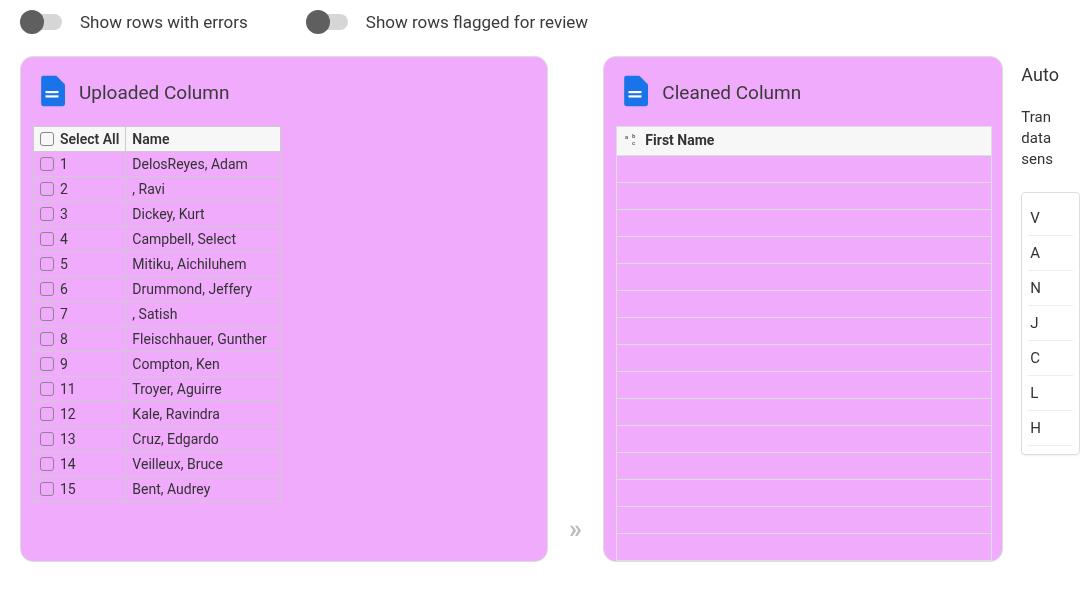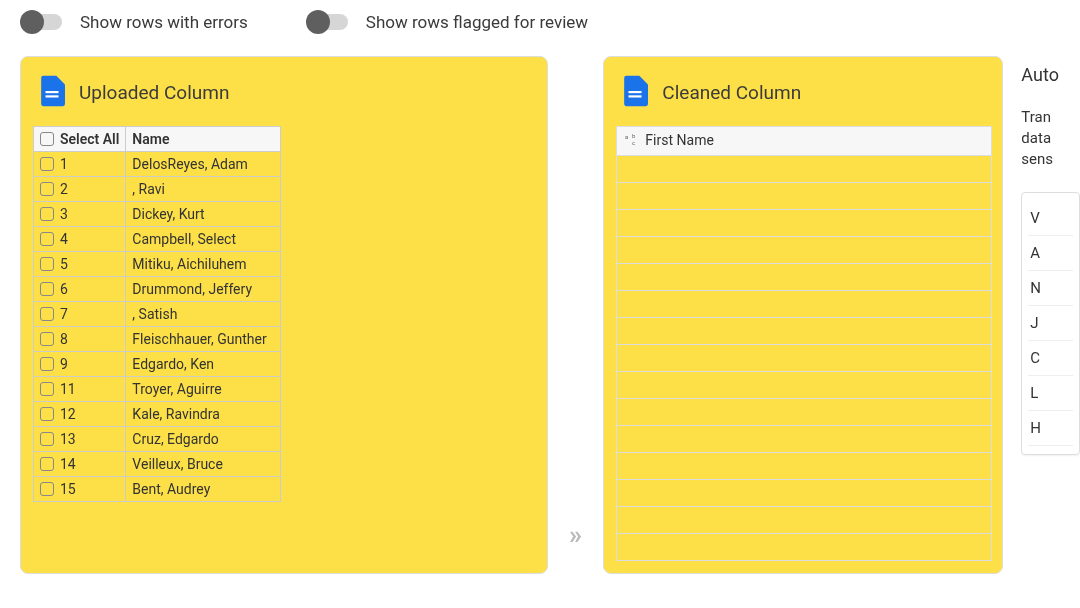--- a/index.html
+++ b/index.html
@@ -19,22 +19,21 @@
   }
   .toggle-knob {
     position: absolute; top: -4px; left: -2px;
     width: 24px; height: 24px; background: #5f5f5f;
     border-radius: 50%;
   }
   .toggle-label { font-size: 17px; color: #3a3a3a; }
 
   .panels { display: flex; gap: 18px; align-items: stretch; }
   .card {
-    border: 1px solid #ddd; border-radius: 8px; background: #fde047;
-    padding-bottom: 12px;
+    border: 1px solid #ddd; border-radius: 13px; background: #f0abfc;
   }
   .card.left  { width: 540px; }
   .card.right { width: 400px; }
   .card-header {
     display: flex; align-items: center; gap: 14px;
     padding: 18px 18px 16px 18px;
   }
   .file-icon { width: 26px; height: 32px; }
   .card-title { font-size: 19px; font-weight: 400; color: #3b3b3b; }
 
@@ -53,21 +52,21 @@
     border: 1.5px solid #888; border-radius: 3px;
     margin-right: 6px; vertical-align: -2px; cursor: pointer;
   }
 
   .cleaned-table-wrap { margin: 0 12px; }
   .cleaned-table { border-collapse: collapse; width: 376px; }
   .cleaned-table th, .cleaned-table td {
     border: 1px solid #ddd; padding: 5px 8px;
     text-align: left; font-size: 14px; height: 20px;
   }
-  .cleaned-table th { background: #f7f7f7; font-weight: 400; }
+  .cleaned-table th { background: #f7f7f7; font-weight: 700; }
   .abc-icon { display: inline-block; vertical-align: middle; margin-right: 4px; }
 
   .arrow-col {
     display: flex; align-items: center; justify-content: center;
     width: 20px; padding-top: 440px;
   }
   .arrow { font-size: 26px; color: #bbb; font-weight: bold; user-select: none; }
 
   .side-panel {
     width: 60px; overflow: hidden; font-size: 15px; color: #333;
@@ -150,21 +149,21 @@
             <tr>
               <td><span class="cb"></span>7</td>
               <td>, Satish</td>
             </tr>
             <tr>
               <td><span class="cb"></span>8</td>
               <td>Fleischhauer, Gunther</td>
             </tr>
             <tr>
               <td><span class="cb"></span>9</td>
-              <td>Edgardo, Ken</td>
+              <td>Compton, Ken</td>
             </tr>
             <tr>
               <td><span class="cb"></span>11</td>
               <td>Troyer, Aguirre</td>
             </tr>
             <tr>
               <td><span class="cb"></span>12</td>
               <td>Kale, Ravindra</td>
             </tr>
             <tr>

